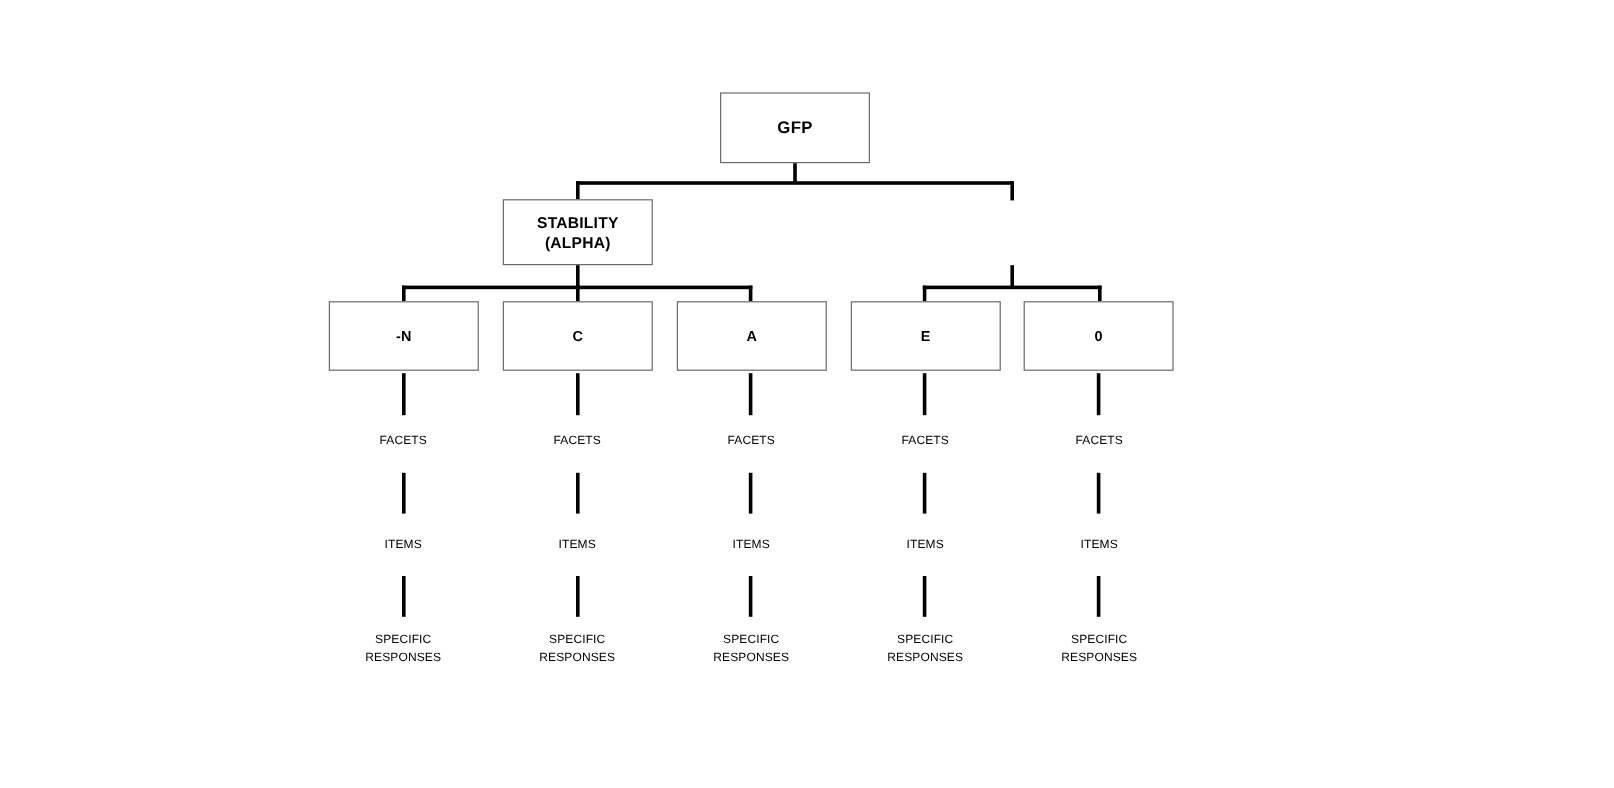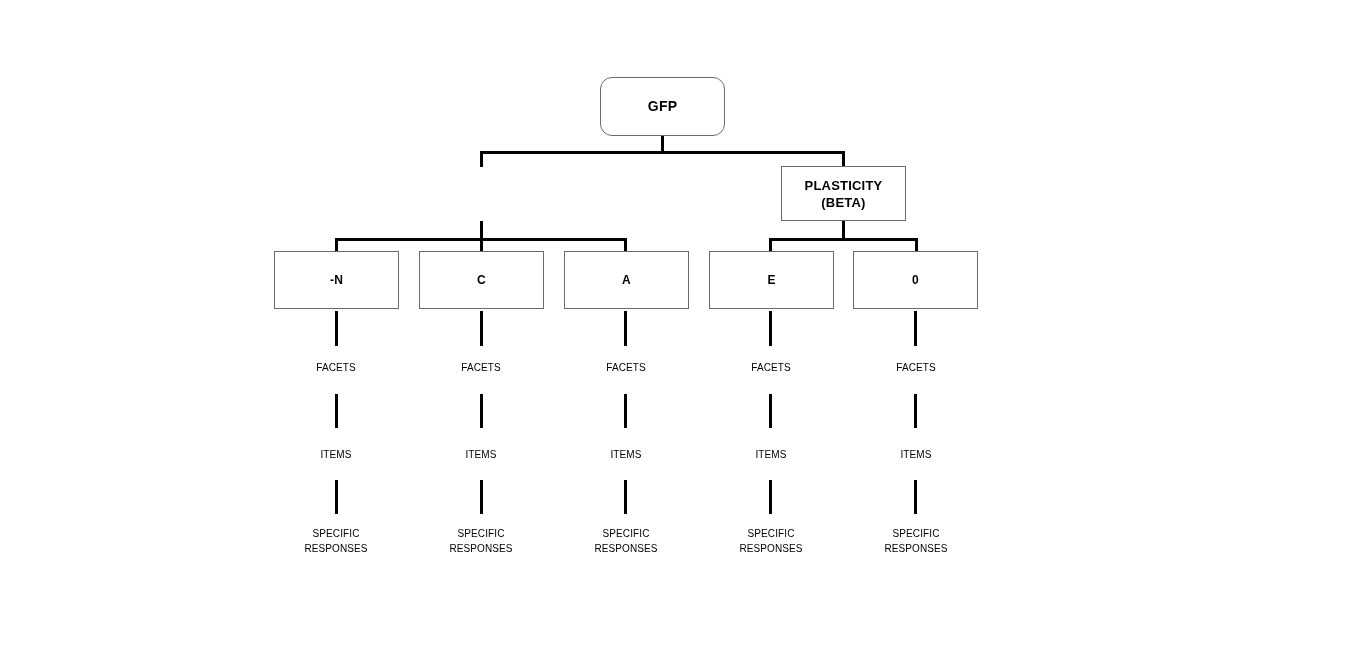--- a/index.html
+++ b/index.html
@@ -65,36 +65,36 @@
     letter-spacing: 0.1px;
     color: #000000;
     white-space: pre-line;
   }
 </style>
 </head>
 <body>
 
 <div id="canvas">
 
-  <div class="node-box root" style="left:600px; top:77px; width:125px; height:59px;border-radius:12px;">
+  <div class="node-box root" style="left:600px; top:77px; width:125px; height:59px;">
     <span class="box-label">GFP</span>
   </div>
 
   <div class="vline" style="left:661px; top:136px; height:17px;"></div>
 
   <div class="hline" style="left:480px; top:151px; width:364px;"></div>
 
   <div class="vline" style="left:480px; top:151px; height:16px;"></div>
   <div class="vline" style="left:842px; top:151px; height:16px;"></div>
 
+  <div class="node-box branch" style="left:419px; top:166px; width:125px; height:55px;">
+    <span class="box-label">STABILITY
+(ALPHA)</span>
+  </div>
 
-  <div class="node-box branch" style="left:781px; top:166px; width:125px; height:55px;">
-    <span class="box-label">PLASTICITY
-(BETA)</span>
-  </div>
 
   <div class="vline" style="left:480px; top:221px; height:19px;"></div>
   <div class="vline" style="left:842px; top:221px; height:19px;"></div>
 
   <div class="hline" style="left:335px; top:238px; width:292px;"></div>
   <div class="vline" style="left:335px; top:238px; height:14px;"></div>
   <div class="vline" style="left:480px; top:238px; height:14px;"></div>
   <div class="vline" style="left:624px; top:238px; height:14px;"></div>
 
   <div class="hline" style="left:769px; top:238px; width:149px;"></div>

